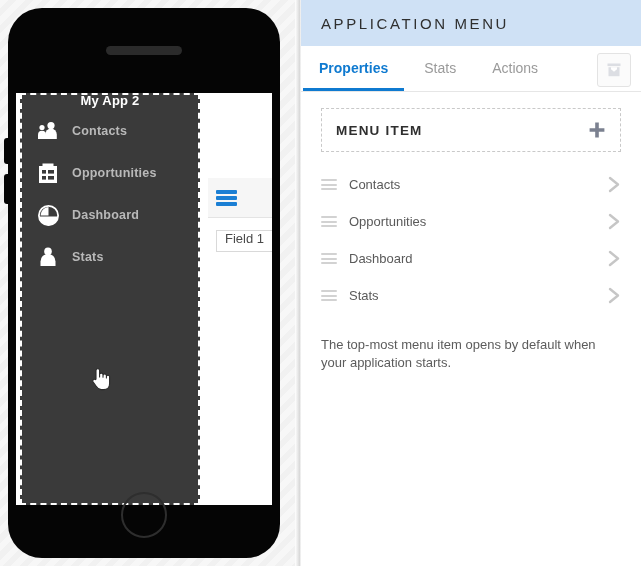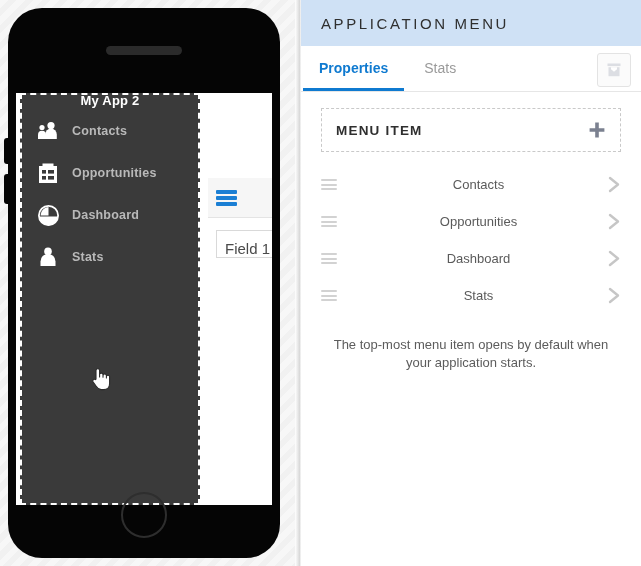--- a/index.html
+++ b/index.html
@@ -88,24 +88,24 @@
   }
   #app-topbar{
     position:absolute;left:0;top:0;right:0;height:40px;
     background:#f6f6f6;border-bottom:1px solid #e4e4e4;
     display:flex;align-items:center;padding-left:8px;box-sizing:border-box;
   }
   #hamburger-icon{width:21px;height:16px;display:flex;flex-direction:column;
     justify-content:space-between;}
   #hamburger-icon span{display:block;height:4px;background:#1b7fd4;border-radius:1px;}
   #field-1{
-    position:absolute;left:8px;top:52px;width:70px;height:28px;
+    position:absolute;left:8px;top:52px;width:70px;height:22px;
     border:1px solid #d9d9d9;background:#ffffff;box-sizing:border-box;
-    display:flex;align-items:flex-end;padding-left:8px;
-    font-size:15px;color:#4a4a4a;
+    display:flex;align-items:flex-start;padding-left:8px;
+    font-size:13px;color:#4a4a4a;
   }
 
   
   #inspector{
     position:absolute;left:301px;top:0;width:340px;height:524px;
     background:#ffffff;
   }
   #inspector-header{
     height:46px;background:#cfe1f5;display:flex;align-items:center;
     padding-left:20px;box-sizing:border-box;
@@ -125,21 +125,21 @@
   .tab.active::after{
     content:"";position:absolute;left:2px;right:2px;bottom:0;height:3px;
     background:#0f7ad0;
   }
   #archive-button{
     position:absolute;right:10px;top:7px;width:32px;height:32px;
     border:1px solid #e3e3e3;border-radius:3px;background:#fbfbfb;
     display:flex;align-items:center;justify-content:center;
   }
 
-  #inspector-body{padding:16px 20px 0 20px;text-align:center;}
+  #inspector-body{padding:16px 20px 0 20px;}
   #menu-item-box{
     border:1px dashed #c9c9c9;height:44px;box-sizing:border-box;
     display:flex;align-items:center;justify-content:space-between;
     padding:0 14px;
   }
   #menu-item-box-label{font-size:13.5px;font-weight:bold;color:#2f2f2f;letter-spacing:1.2px;}
   #add-menu-item-button{width:18px;height:18px;display:flex;align-items:center;justify-content:center;}
 
   #menu-list{margin-top:14px;}
   .menu-row{
@@ -254,20 +254,23 @@
       <span id="inspector-title">APPLICATION MENU</span>
     </div>
 
     <div id="tabbar">
       <div class="tab active">
         <span>Properties</span>
       </div>
       <div class="tab">
         <span>Stats</span>
       </div>
+      <div class="tab">
+        <span>Actions</span>
+      </div>
       <div id="archive-button">
         <svg width="18" height="18" viewBox="0 0 18 18">
           <rect x="2.5" y="2.5" width="13" height="2.6" fill="#dcdee3"></rect>
           <rect x="3.5" y="6.2" width="11" height="9" fill="#dcdee3"></rect>
           <path d="M6 6.2 h6 v2 l-3 2.6 l-3 -2.6 z" fill="#ffffff"></path>
         </svg>
       </div>
     </div>
 
     <div id="inspector-body">

